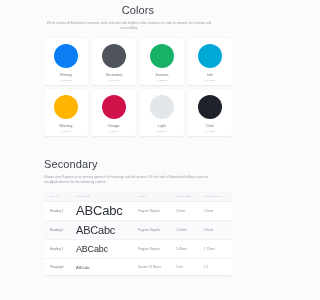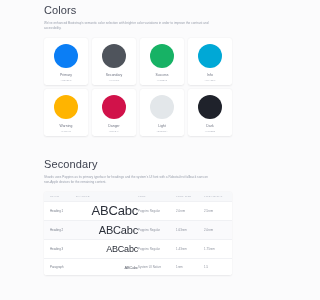--- a/index.html
+++ b/index.html
@@ -46,20 +46,21 @@
     width: 170px;
     letter-spacing: 0.02px;
   }
 
   
   #colors-section {
     position: absolute;
     left: 0;
     top: 4px;
     width: 188px;
+    text-align: center;
   }
   .swatch-grid {
     margin-top: 7px;
     display: grid;
     grid-template-columns: repeat(4, 44px);
     grid-column-gap: 4px;
     grid-row-gap: 4px;
   }
   .swatch-card {
     width: 44px;
@@ -156,21 +157,20 @@
   .td-style {
     font-size: 2.9px;
     line-height: 3.4px;
     color: #7b808d;
   }
   .sample {
     color: #2c303a;
     letter-spacing: -0.2px;
     font-weight: 500;
     white-space: nowrap;
-    text-align: right;
   }
   .s1 { font-size: 13px; line-height: 14px; }
   .s2 { font-size: 11px; line-height: 12px; }
   .s3 { font-size: 9px;  line-height: 10px; }
   .s4 { font-size: 4px;  line-height: 5px; font-weight: 400; color: #5c616d; }
 </style>
 </head>
 <body>
 
 <div class="page">

